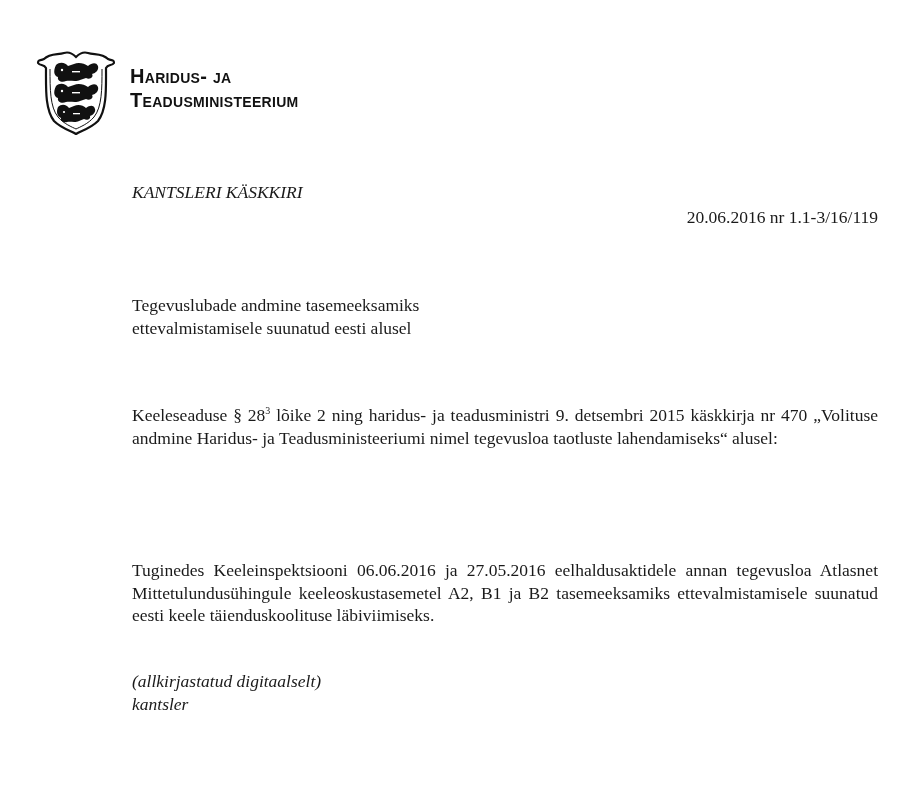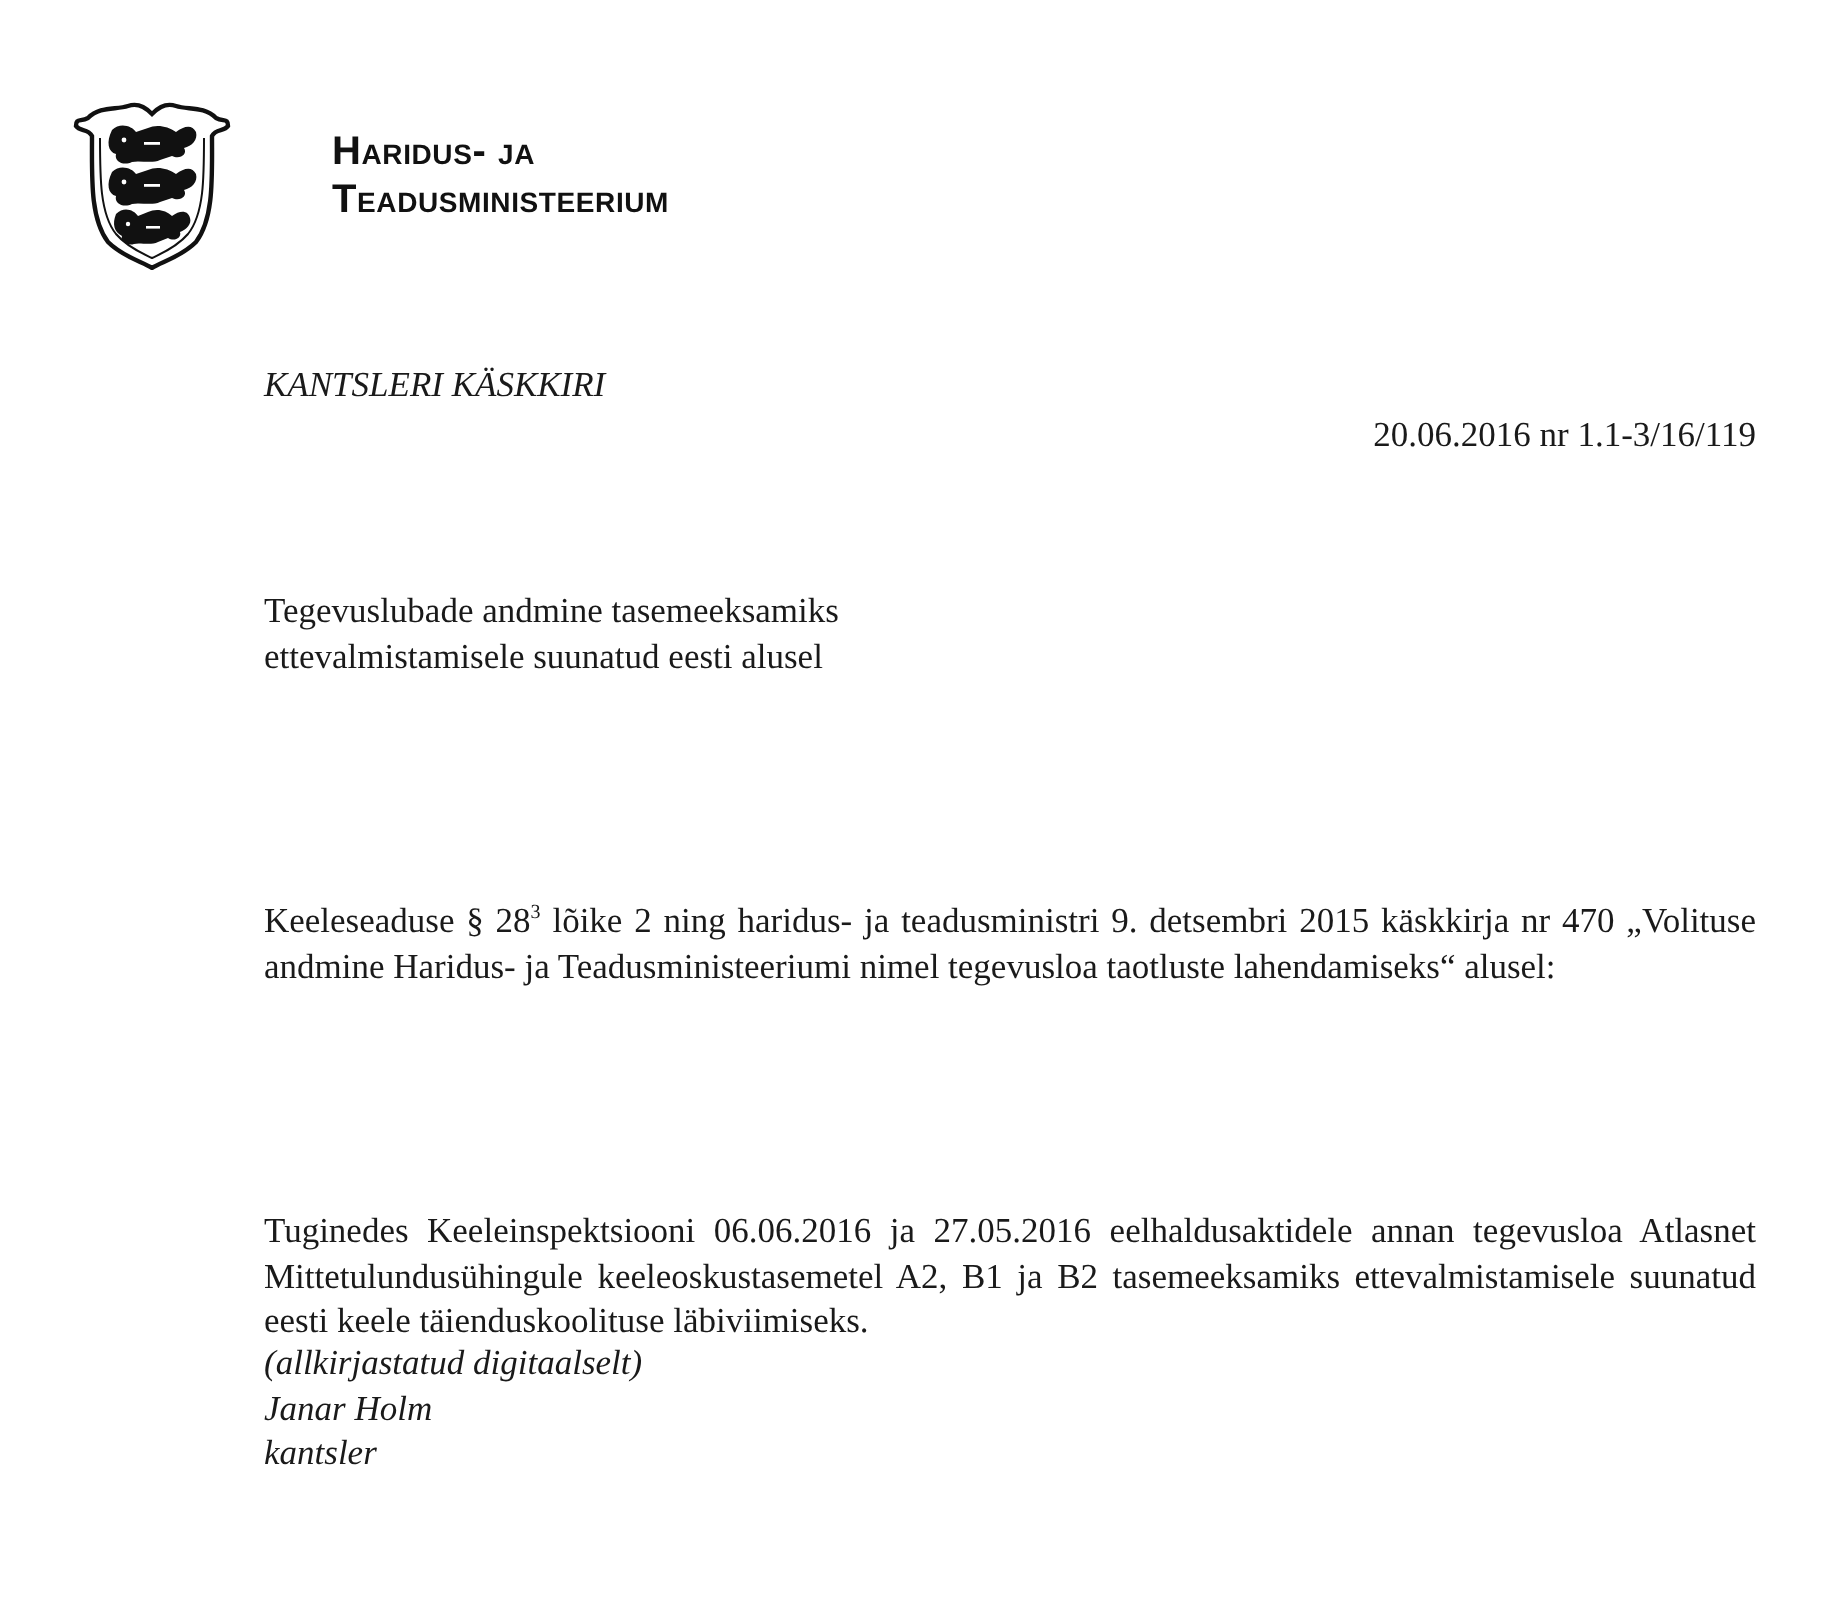--- a/index.html
+++ b/index.html
@@ -29,21 +29,20 @@
     position: absolute;
     left: 130px;
     top: 64px;
     font-family: "Liberation Sans", "DejaVu Sans", sans-serif;
     font-weight: bold;
     font-variant: small-caps;
     font-size: 20px;
     line-height: 24px;
     letter-spacing: 0.3px;
     color: #111;
-    margin-left: 36px;
   }
   .logo-text div { white-space: nowrap; }
 
   
   .doc-type {
     position: absolute;
     left: 132px;
     top: 181px;
     font-size: 17.5px;
     line-height: 22px;
@@ -66,21 +65,20 @@
     left: 132px;
     font-size: 17.5px;
     line-height: 22.5px;
   }
   .title-block { top: 294px; width: 420px; }
   .title-block div { white-space: nowrap; }
 
   .para {
     width: 746px;
     text-align: justify;
-    margin-top: 45px;
   }
   .para-basis { top: 404px; }
   .para-decision { top: 559px; }
   sup { font-size: 10px; line-height: 0; vertical-align: 7px; }
 
   .signature { top: 670px; }
   .signature div { white-space: nowrap; font-style: italic; }
 </style>
 </head>
 <body>
@@ -131,17 +129,16 @@
     <div>Tegevuslubade andmine tasemeeksamiks</div>
     <div>ettevalmistamisele suunatud eesti alusel</div>
   </div>
 
   <div class="block para para-basis"><span>Keeleseaduse § 28</span><sup>3</sup><span> lõike 2 ning haridus- ja teadusministri 9. detsembri 2015 käskkirja nr 470 „Volituse andmine Haridus- ja Teadusministeeriumi nimel tegevusloa taotluste lahendamiseks“ alusel:</span></div>
 
   <div class="block para para-decision">Tuginedes Keeleinspektsiooni 06.06.2016 ja 27.05.2016 eelhaldusaktidele annan tegevusloa Atlasnet Mittetulundusühingule keeleoskustasemetel A2, B1 ja B2 tasemeeksamiks ettevalmistamisele suunatud eesti keele täienduskoolituse läbiviimiseks.</div>
 
   <div class="block signature">
     <div>(allkirjastatud digitaalselt)</div>
-    <div>Janar Holm</div>
     <div>kantsler</div>
   </div>
 
 </div>
 
 </body></html>

